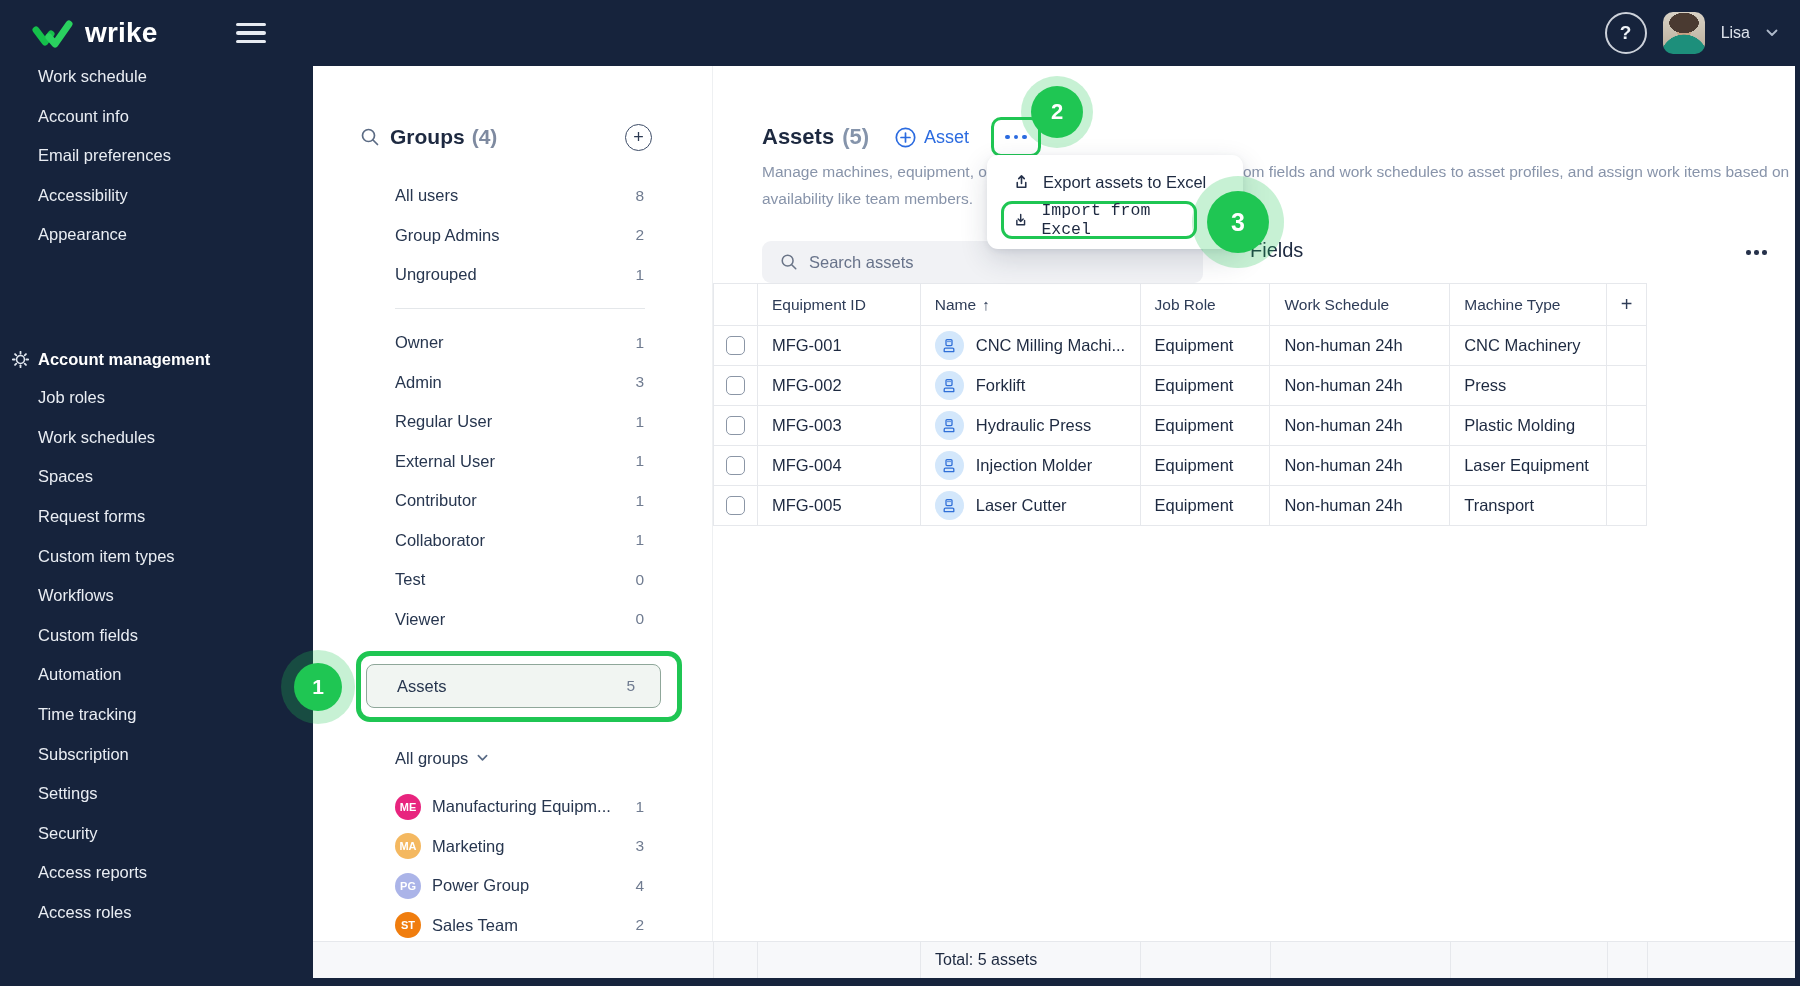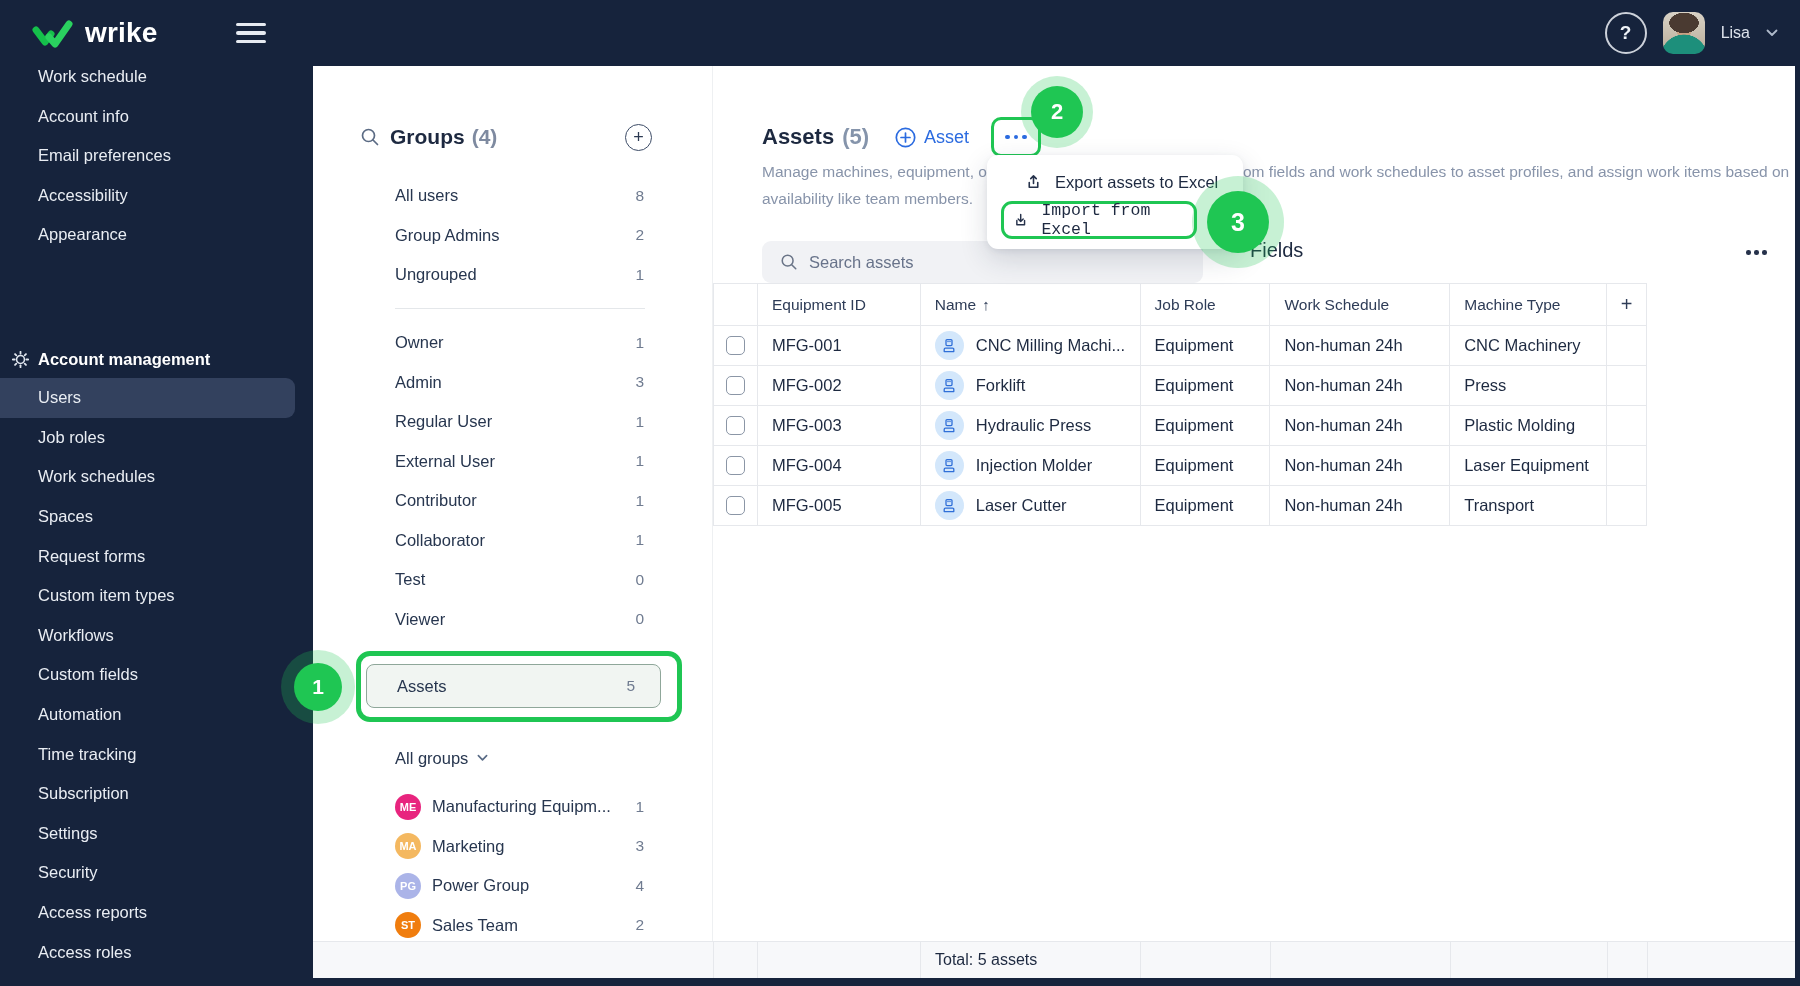--- a/index.html
+++ b/index.html
@@ -69,21 +69,21 @@
   .search{left:762px;top:241px;width:441px;height:42px;background:#f1f2f5;border-radius:9px;display:flex;align-items:center;padding-left:18px;gap:11px;z-index:4;}
   .search input{border:none;background:transparent;outline:none;font-size:16.5px;color:#0369a1;font-family:"Liberation Sans",sans-serif;width:330px;}
   .search input::placeholder{color:#68738a;}
   .fields-lbl{left:1250px;top:233px;height:34px;display:flex;align-items:center;font-size:20px;color:var(--ink);z-index:4;cursor:pointer;}
   .tbl-dots{left:1746px;top:250px;display:flex;gap:3.5px;z-index:4;cursor:pointer;}
   .tbl-dots i{width:4.5px;height:4.5px;border-radius:50%;background:#26324b;}
 
   
   .menu{left:987px;top:155px;width:256px;height:94px;background:#fff;border-radius:11px;z-index:20;
     box-shadow:0 10px 28px rgba(30,42,68,.16),0 2px 6px rgba(30,42,68,.08);padding-top:8px;}
-  .menu-item{height:38px;display:flex;align-items:center;padding-left:38px;gap:13px;font-size:16.5px;color:var(--ink);cursor:pointer;}
+  .menu-item{height:38px;display:flex;align-items:center;padding-left:26px;gap:13px;font-size:16.5px;color:var(--ink);cursor:pointer;}
   .import-outline{position:absolute;left:14px;top:46px;width:196px;height:38px;border:3.5px solid var(--green);border-radius:11px;display:flex;align-items:center;padding-left:9px;gap:13px;font-size:16.5px;color:var(--ink);cursor:pointer;background:#fff;font-family:Liberation Mono, monospace;}
 
   
   .halo{border-radius:50%;background:rgba(31,198,83,.25);display:flex;align-items:center;justify-content:center;z-index:30;}
   .acirc{border-radius:50%;background:var(--green);color:#fff;font-weight:700;display:flex;align-items:center;justify-content:center;}
 
   
   .table{left:713px;top:283px;width:934px;border-left:1px solid var(--line);border-top:1px solid var(--line);z-index:3;background:#fff;}
   .trow{display:flex;}
   .tcell{height:40px;display:flex;align-items:center;padding:0 14px;border-right:1px solid var(--line);border-bottom:1px solid var(--line);font-size:16.5px;color:var(--ink);overflow:hidden;white-space:nowrap;}
@@ -167,23 +167,20 @@
             <line x1="3.2" y1="3.2" x2="4.6" y2="4.6"></line>
               <line x1="13.4" y1="13.4" x2="14.8" y2="14.8"></line>
             <line x1="3.2" y1="14.8" x2="4.6" y2="13.4"></line>
               <line x1="13.4" y1="4.6" x2="14.8" y2="3.2"></line>
           </g>
         </svg>
       </span>
       <span>Account management</span>
     </div>
     <div class="side-nav" id="side-nav">
-        <div class="side-item selected">
-          <span>Users</span>
-        </div>
         <div class="side-item">
           <span>Job roles</span>
         </div>
         <div class="side-item">
           <span>Work schedules</span>
         </div>
         <div class="side-item">
           <span>Spaces</span>
         </div>
         <div class="side-item">

